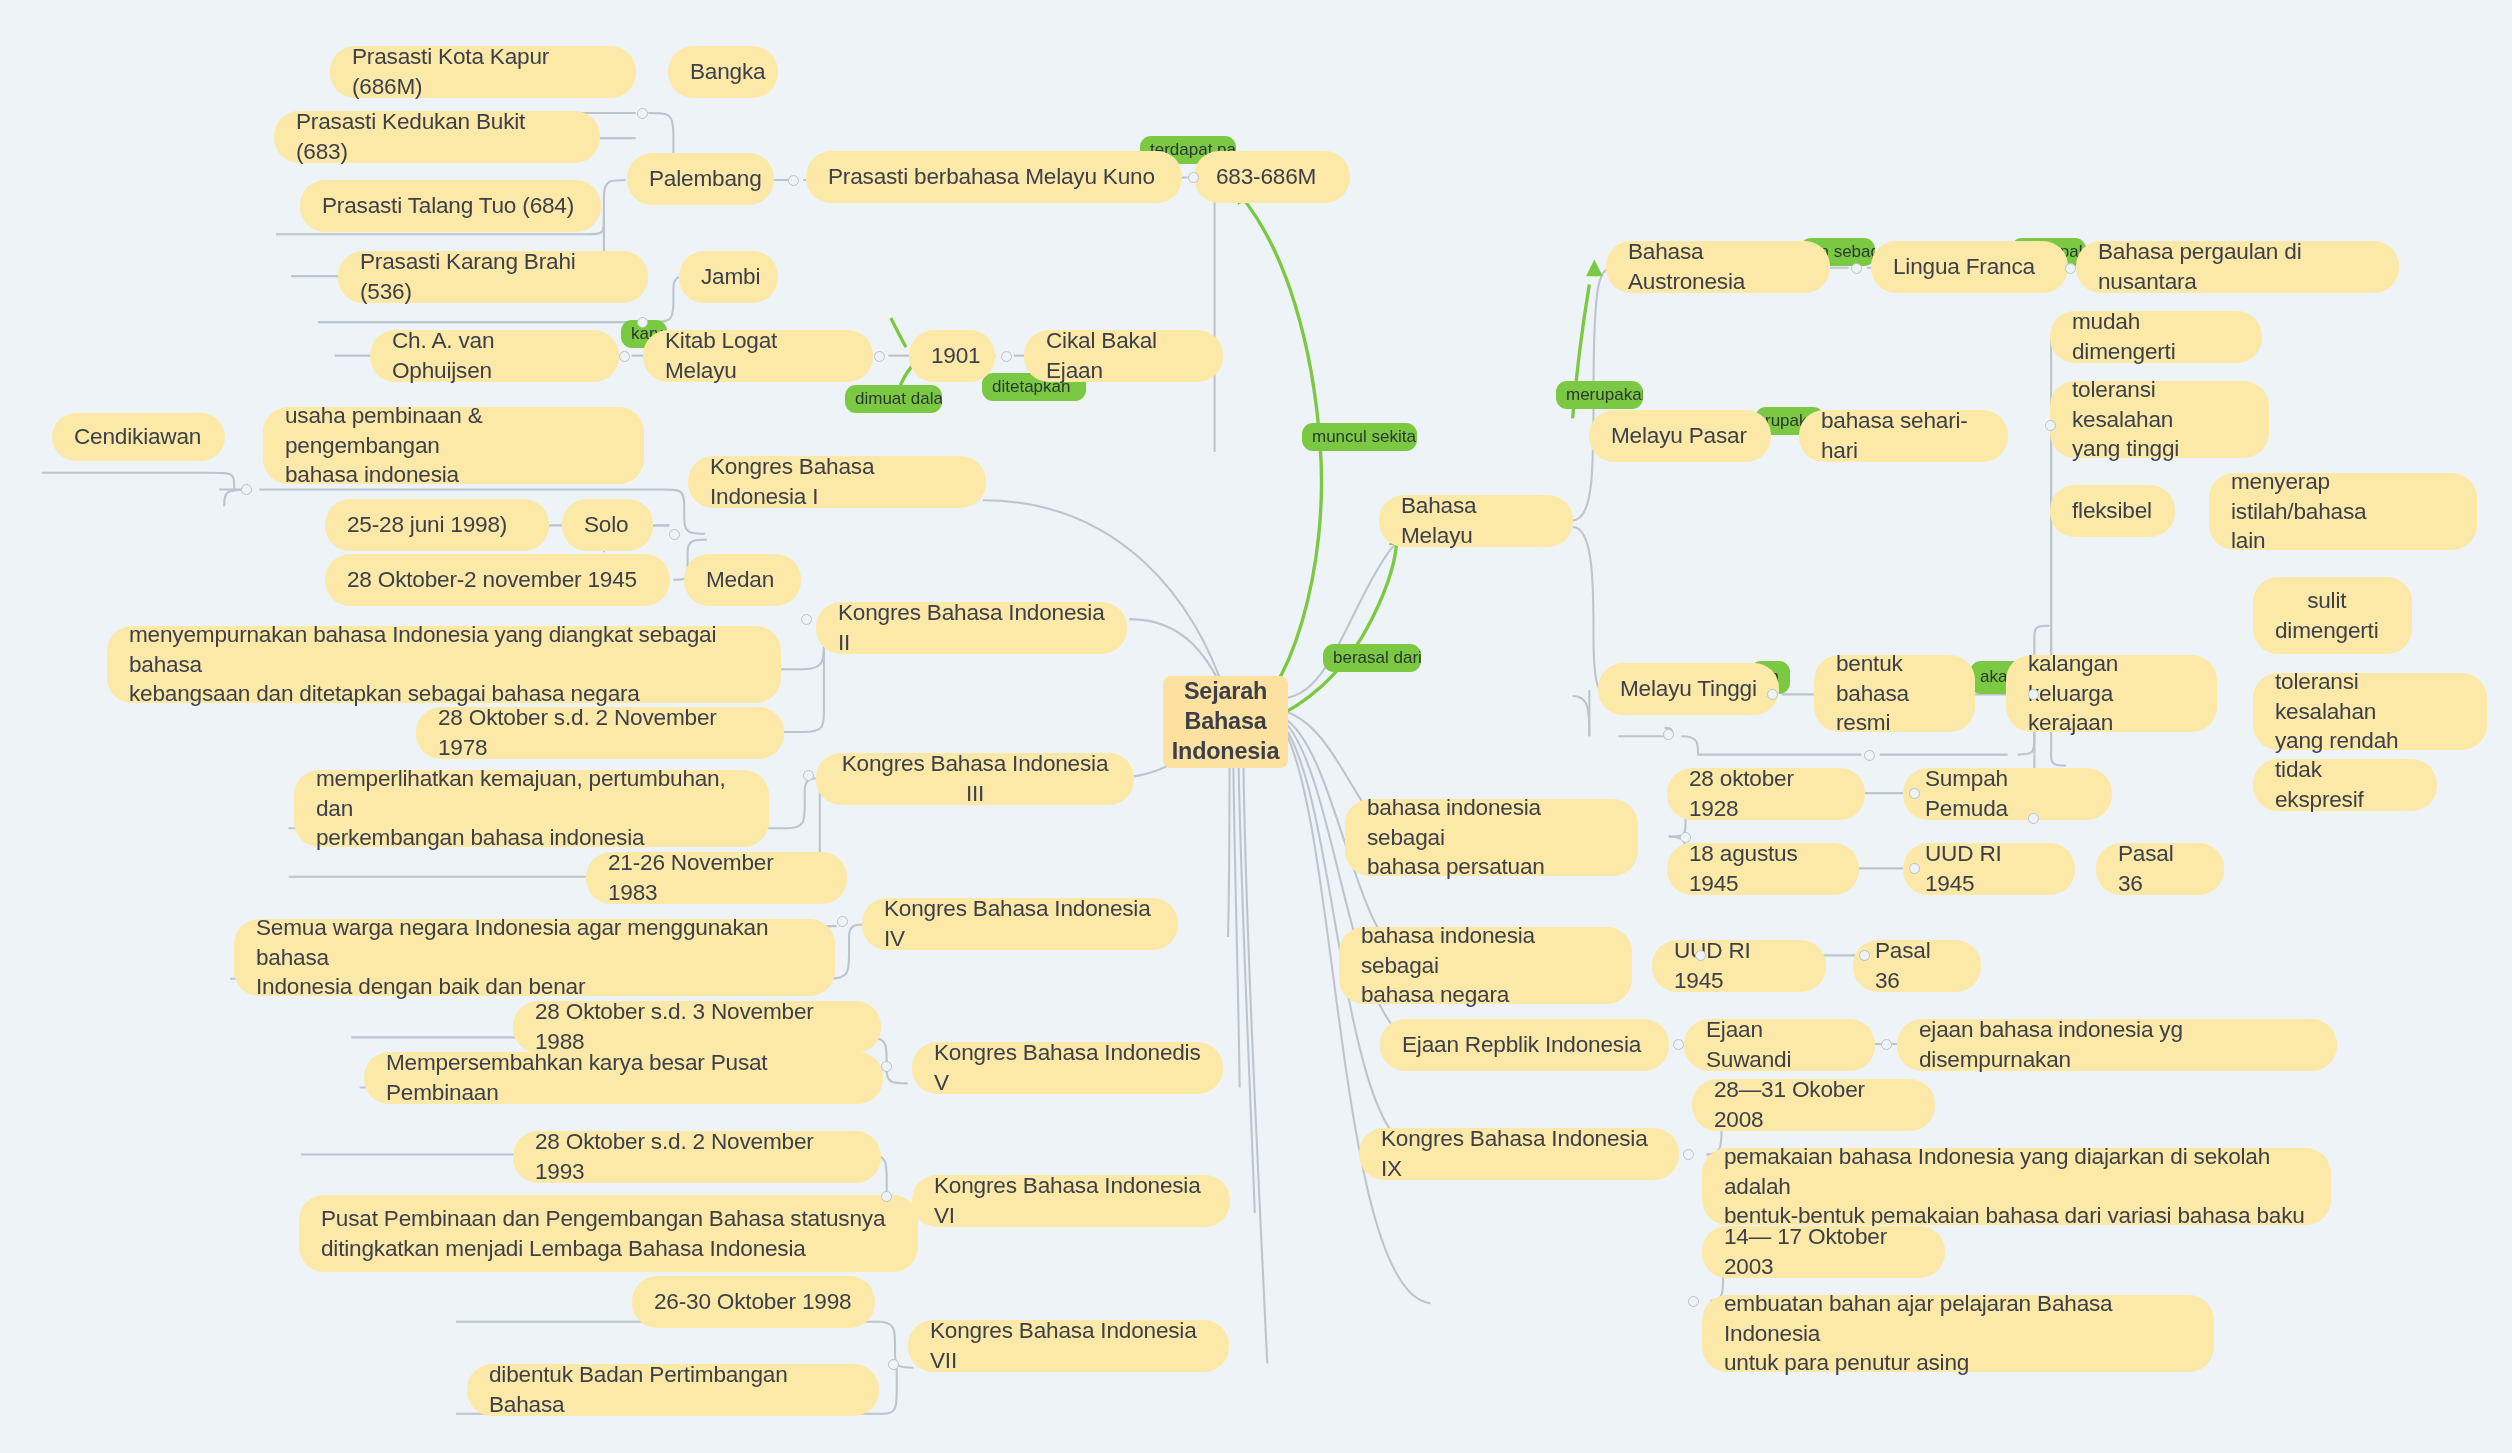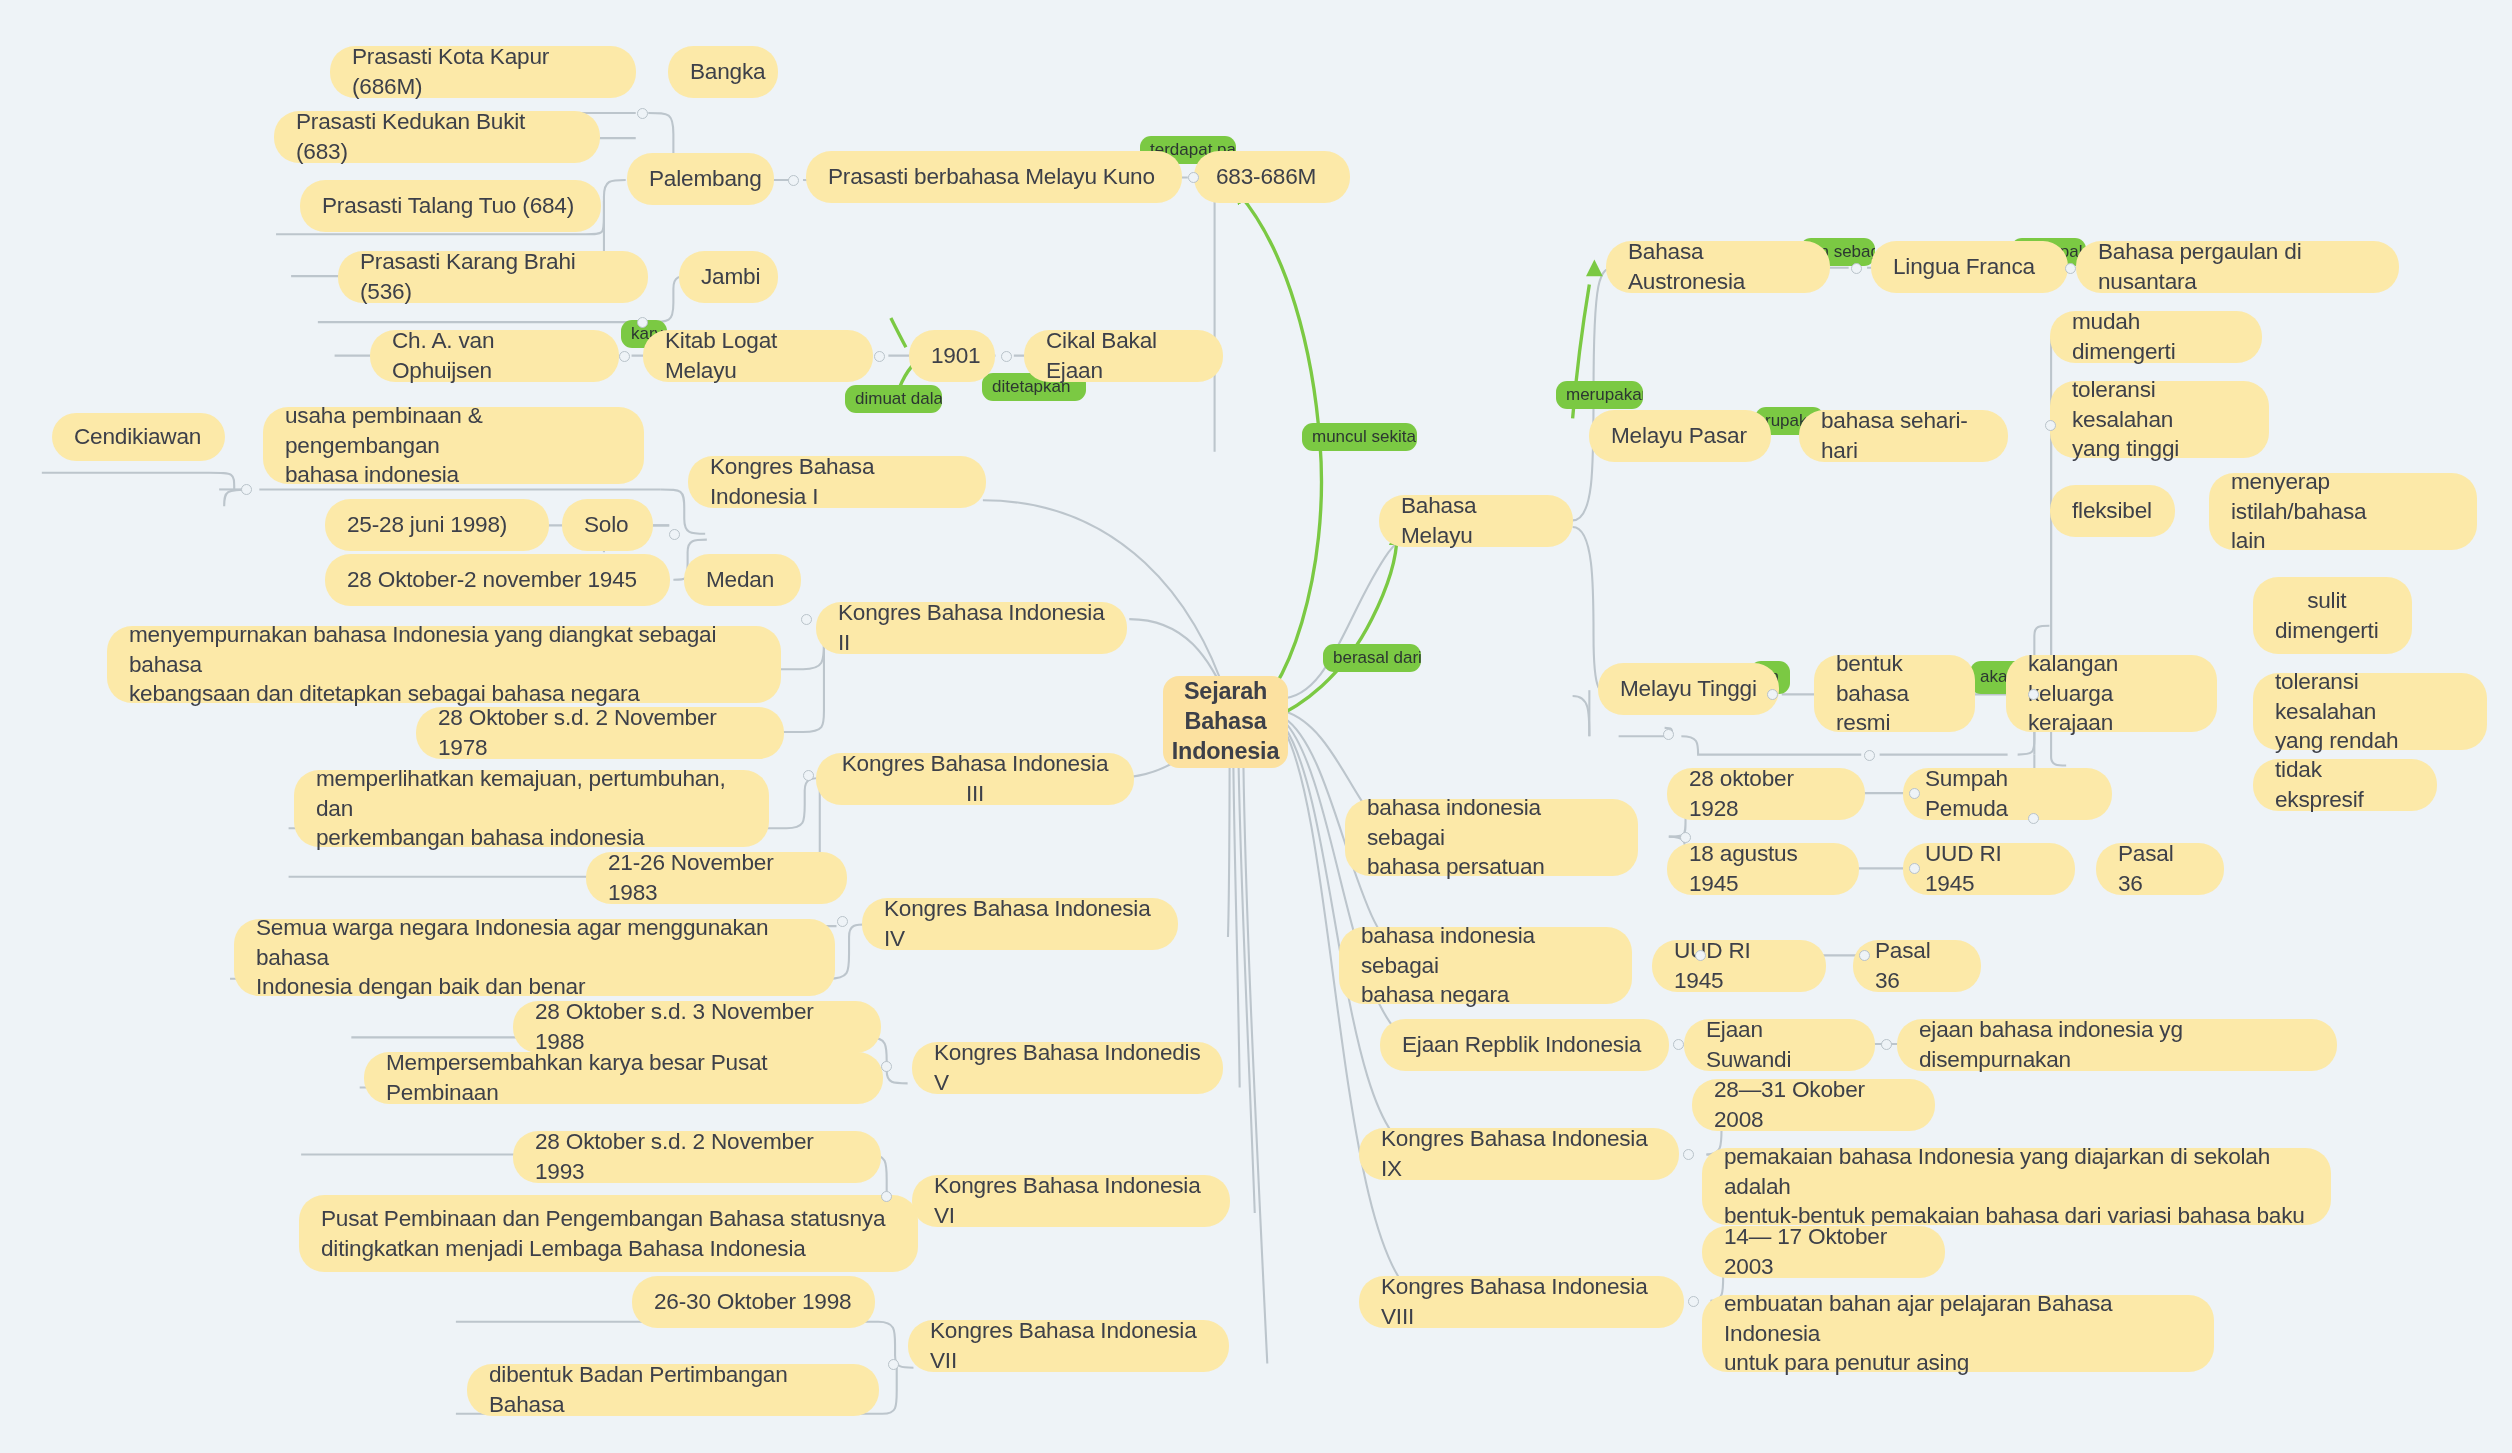--- a/index.html
+++ b/index.html
@@ -36,21 +36,21 @@
     font-size: 22.6px;
     letter-spacing: -0.2px;
     white-space: pre-line;
     z-index: 5;
   }
   .node.root {
     background: #fce1a0;
     font-weight: bold;
     text-align: center;
     justify-content: center;
-    border-radius: 16px;
+    border-radius: 8px;
     font-size: 23.4px;
     line-height: 1.28;
     z-index: 8;
   }
   .reltag {
     position: absolute;
     background: #7bc943;
     color: #2c3731;
     font-size: 17px;
     border-radius: 11px;
@@ -319,21 +319,20 @@
   <div class="node" style="left:1380px;top:1019px;width:289px;height:52px;">Ejaan Repblik Indonesia</div>
   <div class="node" style="left:1684px;top:1019px;width:191px;height:52px;">Ejaan Suwandi</div>
   <div class="node" style="left:1897px;top:1019px;width:440px;height:52px;">ejaan bahasa indonesia yg disempurnakan</div>
 
   <div class="node" style="left:1692px;top:1079px;width:243px;height:52px;">28—31 Okober 2008</div>
   <div class="node" style="left:1359px;top:1128px;width:320px;height:52px;">Kongres Bahasa Indonesia IX</div>
   <div class="node" style="left:1702px;top:1148px;width:629px;height:77px;">pemakaian bahasa Indonesia yang diajarkan di sekolah adalah
 bentuk-bentuk pemakaian bahasa dari variasi bahasa baku</div>
 
   <div class="node" style="left:1702px;top:1226px;width:243px;height:52px;">14— 17 Oktober 2003</div>
-  <div class="node" style="left:1359px;top:1276px;width:325px;height:52px;">Kongres Bahasa Indonesia VIII</div>
   <div class="node" style="left:1702px;top:1295px;width:512px;height:77px;">embuatan bahan ajar pelajaran Bahasa Indonesia
 untuk para penutur asing</div>
 
   <div class="reltag" style="left:1140px;top:136px;width:96px;height:28.4px;">terdapat pa</div>
   <div class="reltag" style="left:621px;top:320px;width:46px;height:28.4px;">karya</div>
   <div class="reltag front" style="left:845px;top:385px;width:97px;height:28.4px;">dimuat dalam</div>
   <div class="reltag" style="left:982px;top:373px;width:104px;height:28.4px;">ditetapkan</div>
   <div class="reltag front" style="left:1302px;top:423px;width:115px;height:28.4px;">muncul sekitar</div>
   <div class="reltag front" style="left:1323px;top:644px;width:98px;height:28.4px;">berasal dari</div>
   <div class="reltag" style="left:1556px;top:381px;width:87px;height:28.4px;">merupakan</div>

